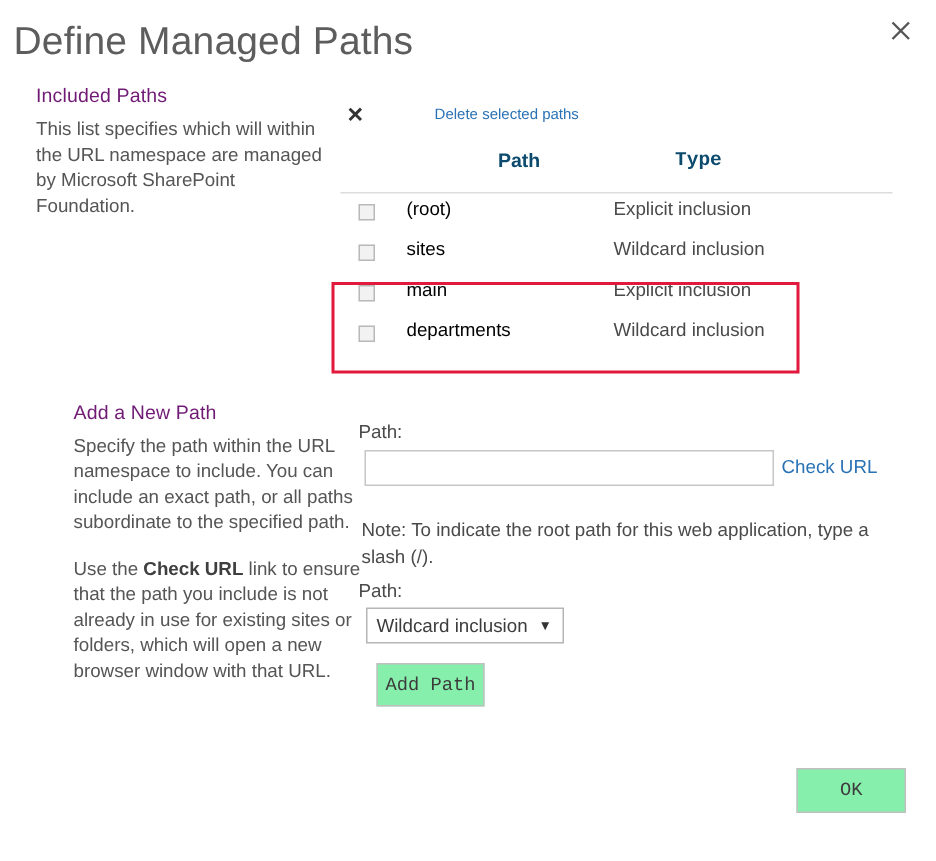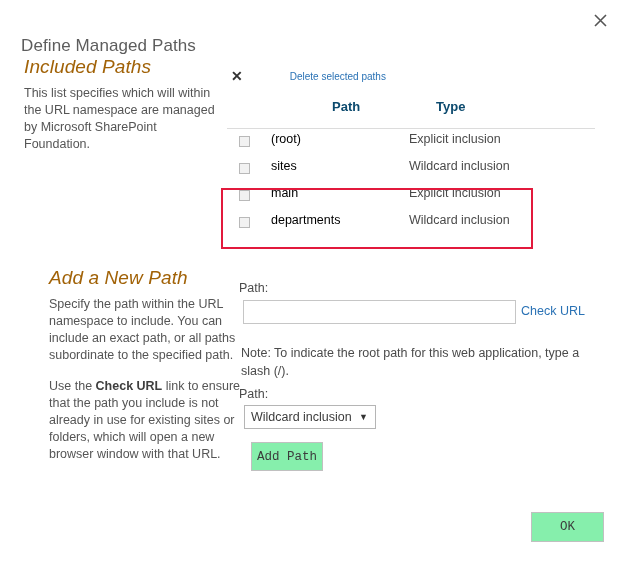--- a/index.html
+++ b/index.html
@@ -13,28 +13,27 @@
     position: relative;
     overflow: hidden;
     font-family: "Liberation Sans", sans-serif;
     color: #444444;
     -webkit-font-smoothing: antialiased;
   }
 
   
   .dialog-title {
     position: absolute;
-    left: 21px;
+    left: 9px;
     top: 12px;
-    font-size: 17px;
+    font-size: 26px;
     font-weight: 400;
     color: #5d5d5d;
     letter-spacing: 0.1px;
     white-space: nowrap;
-    margin-top: 24px;
   }
   .close-btn {
     position: absolute;
     right: 12px;
     top: 8px;
     width: 24px;
     height: 24px;
     display: flex;
     align-items: center;
     justify-content: center;
@@ -45,26 +44,25 @@
   
   .left-col {
     position: absolute;
     left: 24px;
     width: 196px;
   }
   .left-included { top: 56px; }
   .left-addnew  { top: 267px; margin-left: 25px; }
 
   .sec-heading {
-    font-size: 19px;
-    color: #a16207;
+    font-size: 13px;
+    color: #701a75;
     margin: 0 0 7px 0;
     font-weight: 400;
     letter-spacing: 0.1px;
-    font-style: italic;
   }
   .sec-body {
     font-size: 12.5px;
     line-height: 17px;
     color: #555555;
     margin: 0;
   }
   .sec-body + .sec-body { margin-top: 14px; }
   .sec-body b { font-weight: 700; color: #3f3f3f; }
 
@@ -103,21 +101,21 @@
   }
   .th {
     position: absolute;
     font-size: 13px;
     font-weight: 700;
     color: #0c4a6e;
     top: 0;
     padding-left: 14px;
   }
   .th-path { left: 91px; }
-  .th-type { left: 195px; }
+  .th-type { left: 209px; font-family: Liberation Mono, monospace; }
   .table-rule {
     height: 1px;
     background: #dcdcdc;
     width: 368px;
   }
   .trow {
     position: relative;
     height: 27px;
   }
   .cb {

